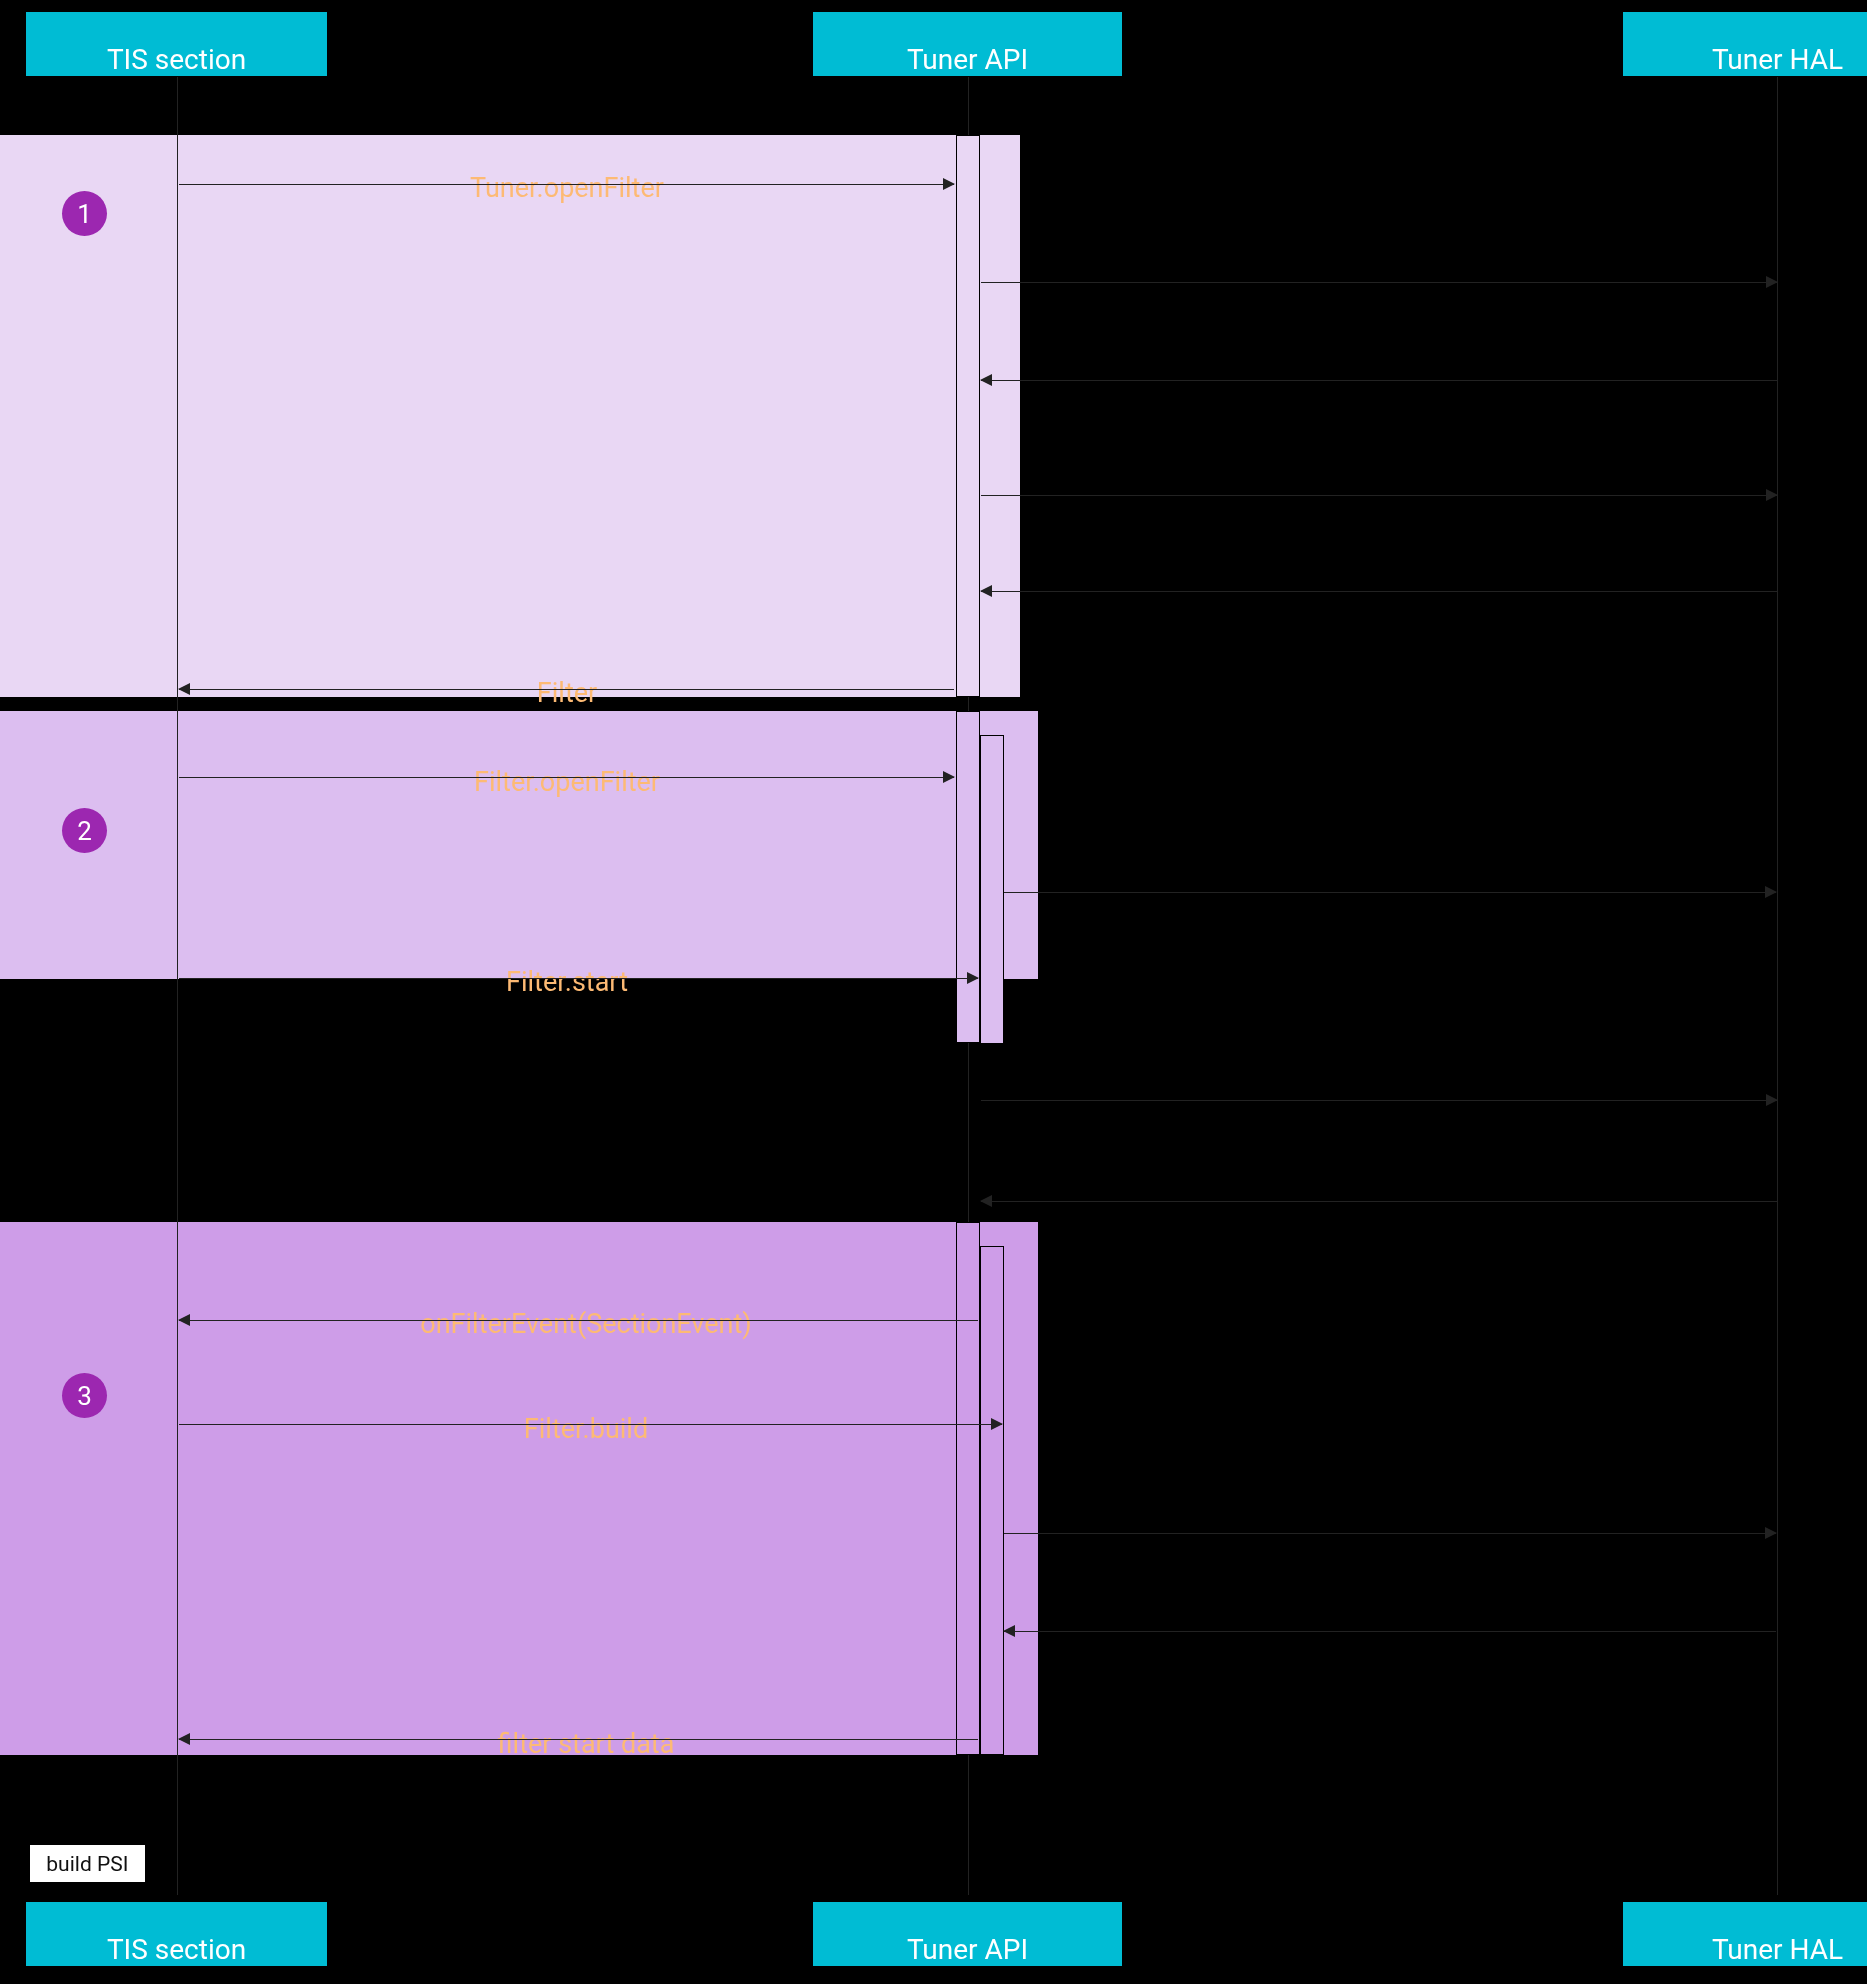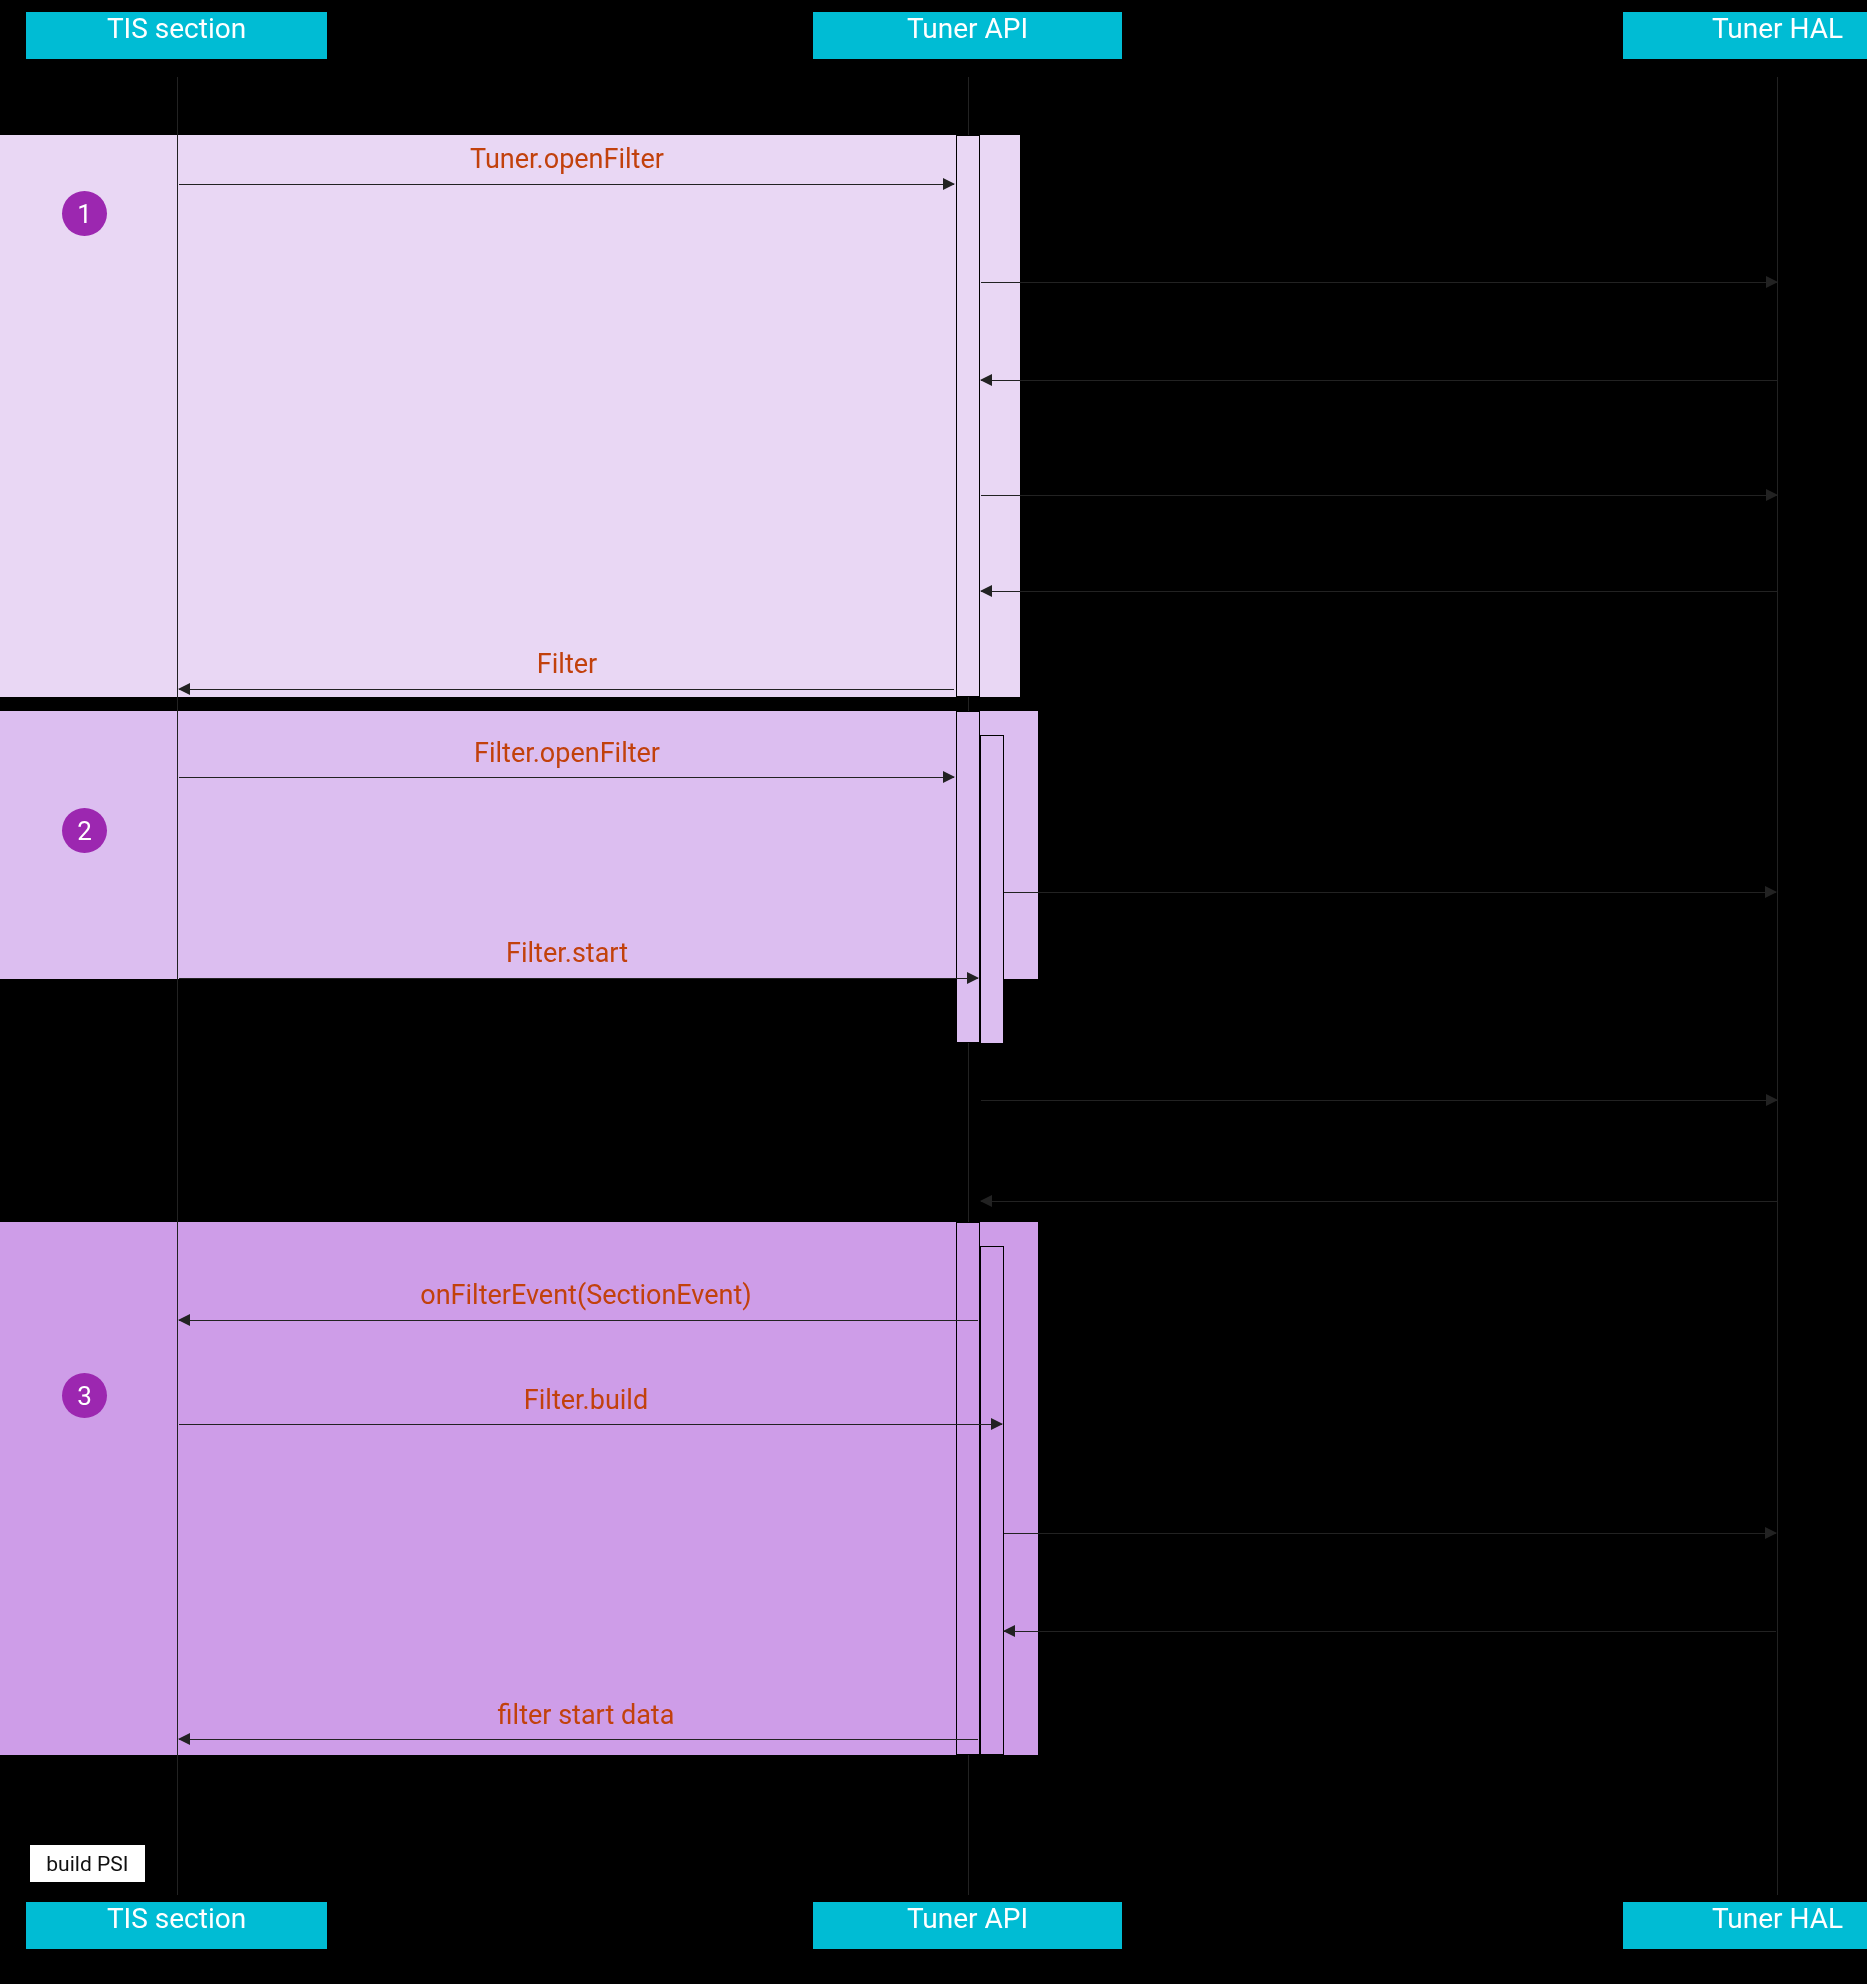--- a/index.html
+++ b/index.html
@@ -19,23 +19,23 @@
 
   
   .participant {
     position: absolute;
     background: #00bcd4;
     color: #fff;
     text-align: center;
     font-size: 28px;
     font-weight: 400;
     display: flex;
-    align-items: flex-start;
+    align-items: flex-end;
     justify-content: center;
-    height: 47px;
+    height: 64px;
   }
 
   
   .lifeline {
     position: absolute;
     width: 0;
     border-left: 1.9px solid #222;
   }
 
   
@@ -77,25 +77,26 @@
     top: -7.2px;
     width: 0; height: 0;
     border-top: 6.2px solid transparent;
     border-bottom: 6.2px solid transparent;
   }
   .msg .head-right { right: -1px; border-left: 12.4px solid #222; }
   .msg .head-left  { left: -1px;  border-right: 12.4px solid #222; }
 
   .msg-label {
     position: absolute;
-    color: #c2410c;
+    color: #fdba74;
     font-size: 27px;
     white-space: nowrap;
     text-align: left;
     transform: translateX(-50%);
+    margin-top: 29px;
   }
 
   
   .note {
     position: absolute;
     background: #fff;
     color: #111;
     border: 1.9px solid #000;
     font-size: 21px;
     display: flex;

